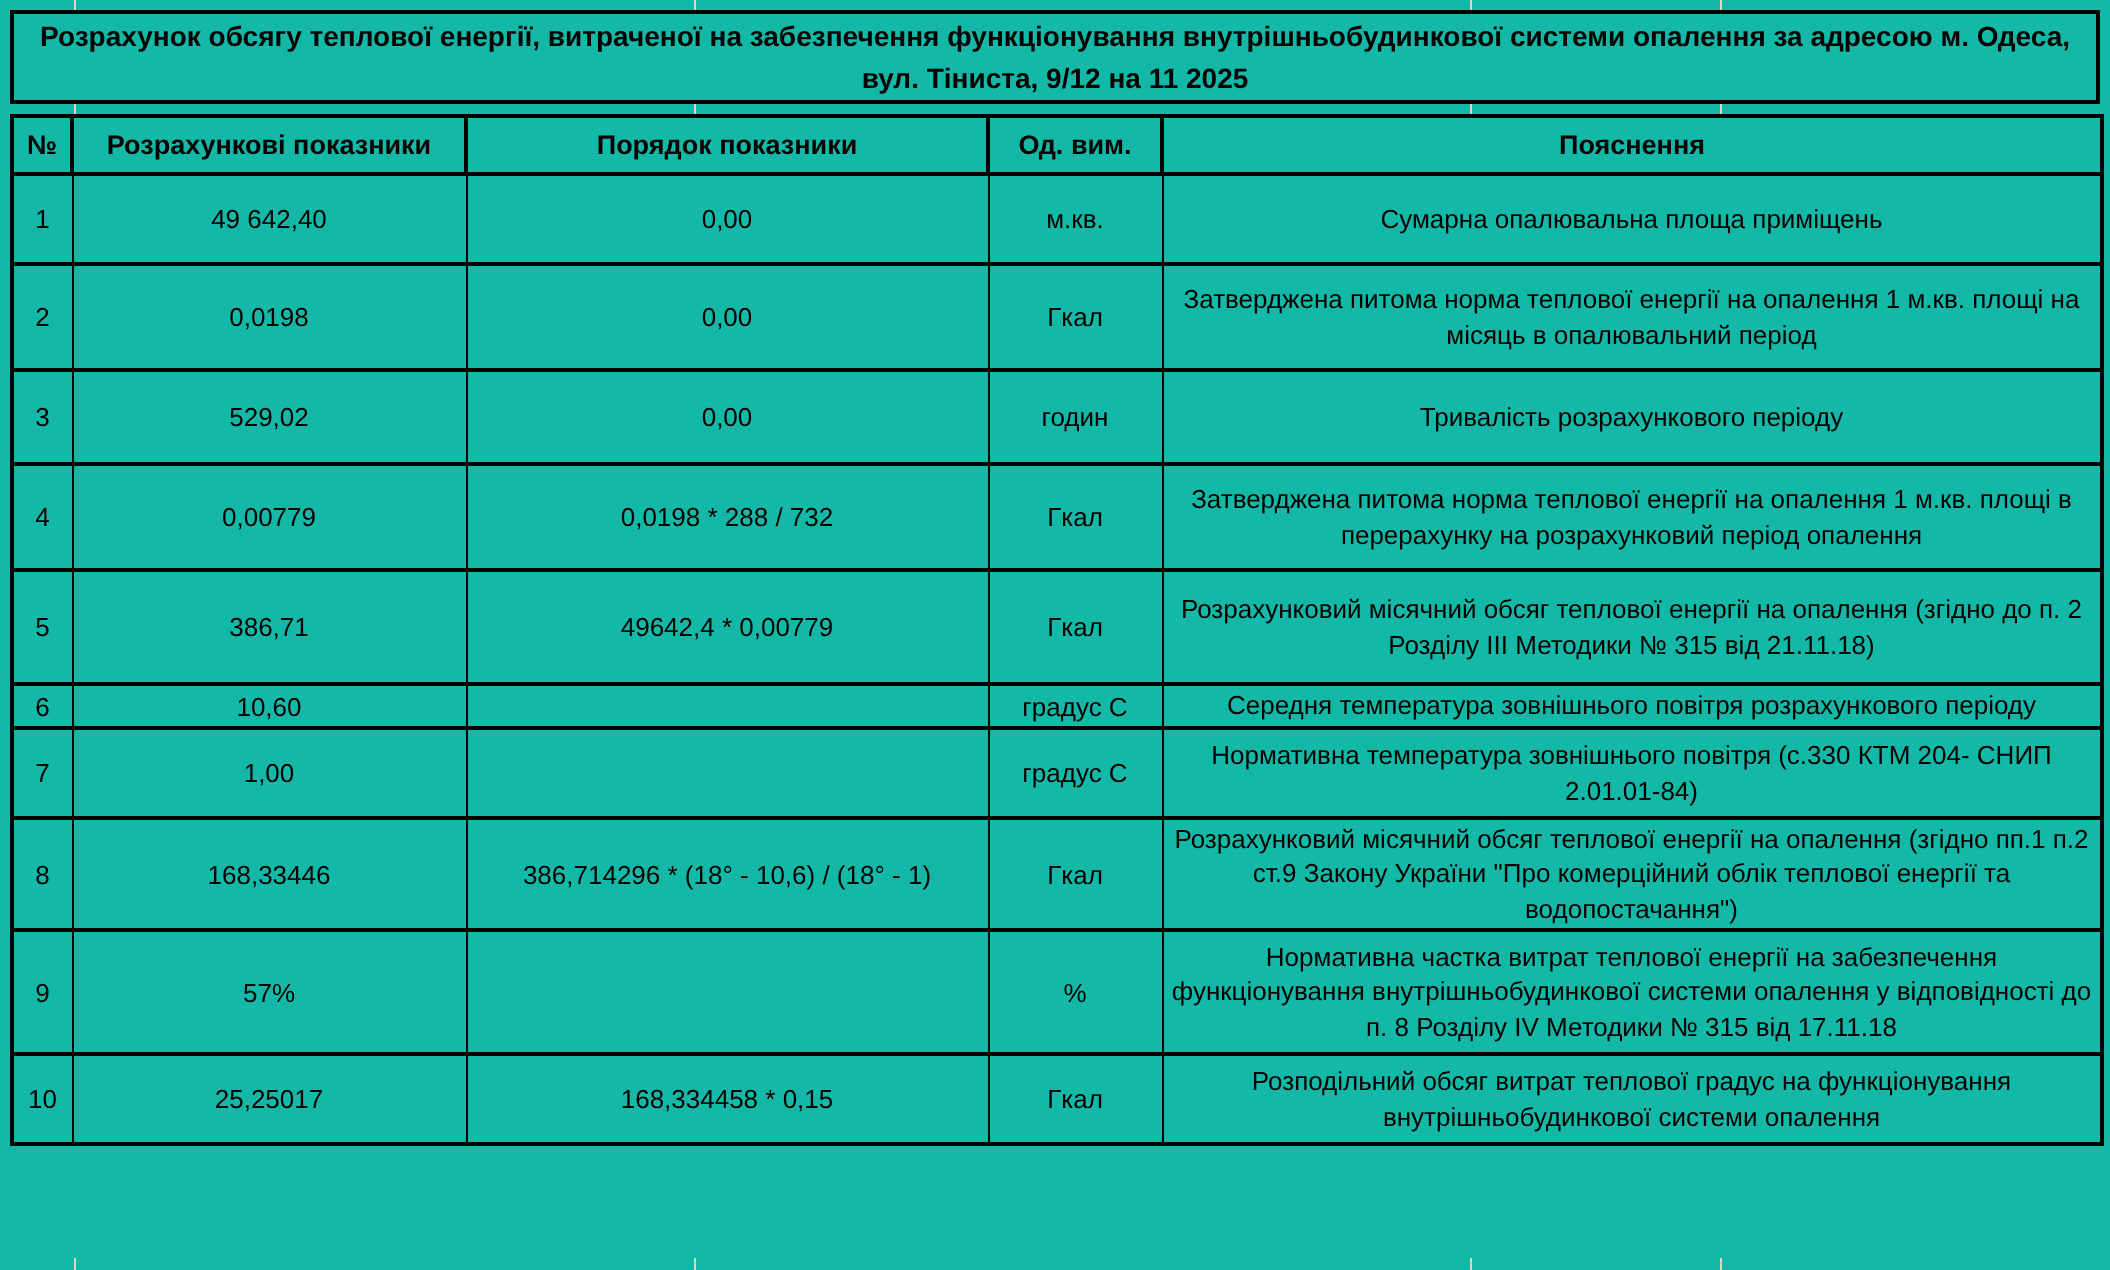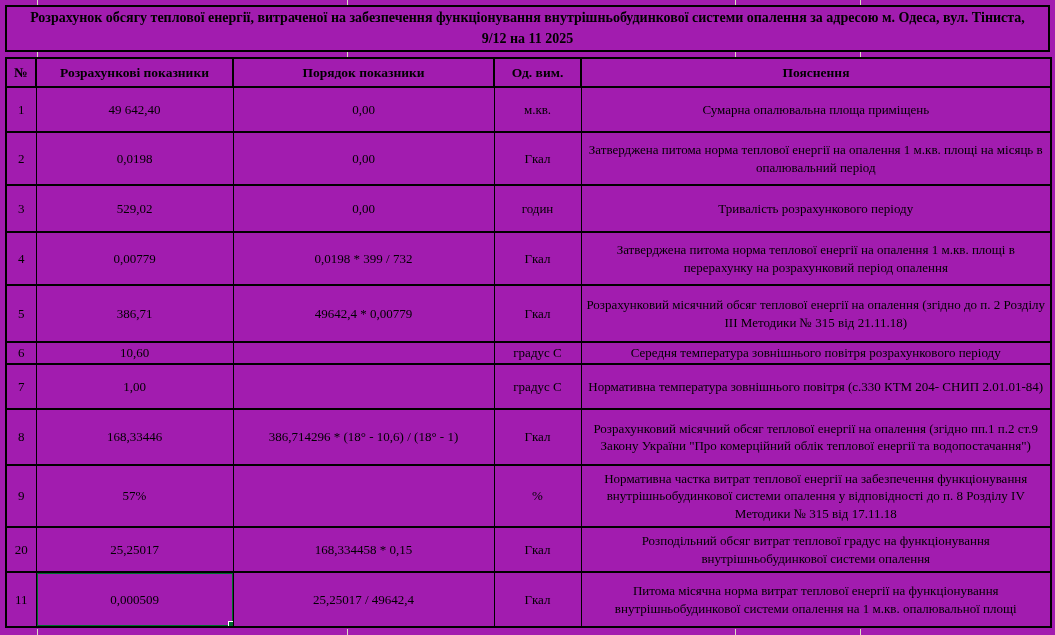--- a/index.html
+++ b/index.html
@@ -1,20 +1,20 @@
 <!DOCTYPE html>
 <html lang="uk" style="--selection-green: #006B2F; --table-border: #000000; --sheet-gridline: #dcd9c3; --text: #000000; --background: #ffffff;"><head>
 <meta charset="utf-8">
 <style>
   html,body{margin:0;padding:0;background:#fff;}
   .screen{
     position:relative;
     width:1055px;height:635px;
-    background:#a21caf;
-    font-family:Liberation Serif, serif;
+    background:#14b8a6;
+    font-family:Liberation Sans, sans-serif;
     color:#000;
     overflow:hidden;
   }
   
   .gridline{position:absolute;width:1px;background:#dcd9c3;}
   
   .title-box{
     position:absolute;left:5px;top:5px;width:1045px;height:47px;
     box-sizing:border-box;border:2px solid #000;
     display:flex;align-items:center;justify-content:center;
@@ -110,21 +110,21 @@
       <tr class="h47">
         <td>3</td>
         <td>529,02</td>
         <td>0,00</td>
         <td>годин</td>
         <td class="c-expl">Тривалість розрахункового періоду</td>
       </tr>
       <tr class="h53">
         <td>4</td>
         <td>0,00779</td>
-        <td>0,0198 * 399 / 732</td>
+        <td>0,0198 * 288 / 732</td>
         <td>Гкал</td>
         <td class="c-expl">Затверджена питома норма теплової енергії на опалення 1 м.кв. площі в перерахунку на розрахунковий період опалення</td>
       </tr>
       <tr class="h57">
         <td>5</td>
         <td>386,71</td>
         <td>49642,4 * 0,00779</td>
         <td>Гкал</td>
         <td class="c-expl">Розрахунковий місячний обсяг теплової енергії на опалення (згідно до п. 2 Розділу III Методики № 315 від 21.11.18)</td>
       </tr>
@@ -150,32 +150,25 @@
         <td class="c-expl">Розрахунковий місячний обсяг теплової енергії на опалення (згідно пп.1 п.2 ст.9 Закону України "Про комерційний облік теплової енергії та водопостачання")</td>
       </tr>
       <tr class="h62">
         <td>9</td>
         <td>57%</td>
         <td></td>
         <td>%</td>
         <td class="c-expl">Нормативна частка витрат теплової енергії на забезпечення функціонування внутрішньобудинкової системи опалення у відповідності до п. 8 Розділу IV Методики № 315 від 17.11.18</td>
       </tr>
       <tr class="h45">
-        <td>20</td>
+        <td>10</td>
         <td>25,25017</td>
         <td>168,334458 * 0,15</td>
         <td>Гкал</td>
         <td class="c-expl">Розподільний обсяг витрат теплової градус на функціонування внутрішньобудинкової системи опалення</td>
-      </tr>
-      <tr class="h55">
-        <td>11</td>
-        <td class="sel">0,000509<div class="sel-overlay"></div></td>
-        <td>25,25017 / 49642,4</td>
-        <td>Гкал</td>
-        <td class="c-expl">Питома місячна норма витрат теплової енергії на функціонування внутрішньобудинкової системи опалення на 1 м.кв. опалювальної площі</td>
       </tr>
     </tbody>
   </table>
 
   <div class="gridline" style="left:37px;top:629px;height:6px"></div>
   <div class="gridline" style="left:347px;top:629px;height:6px"></div>
   <div class="gridline" style="left:735px;top:629px;height:6px"></div>
   <div class="gridline" style="left:860px;top:629px;height:6px"></div>
 
 </div>

